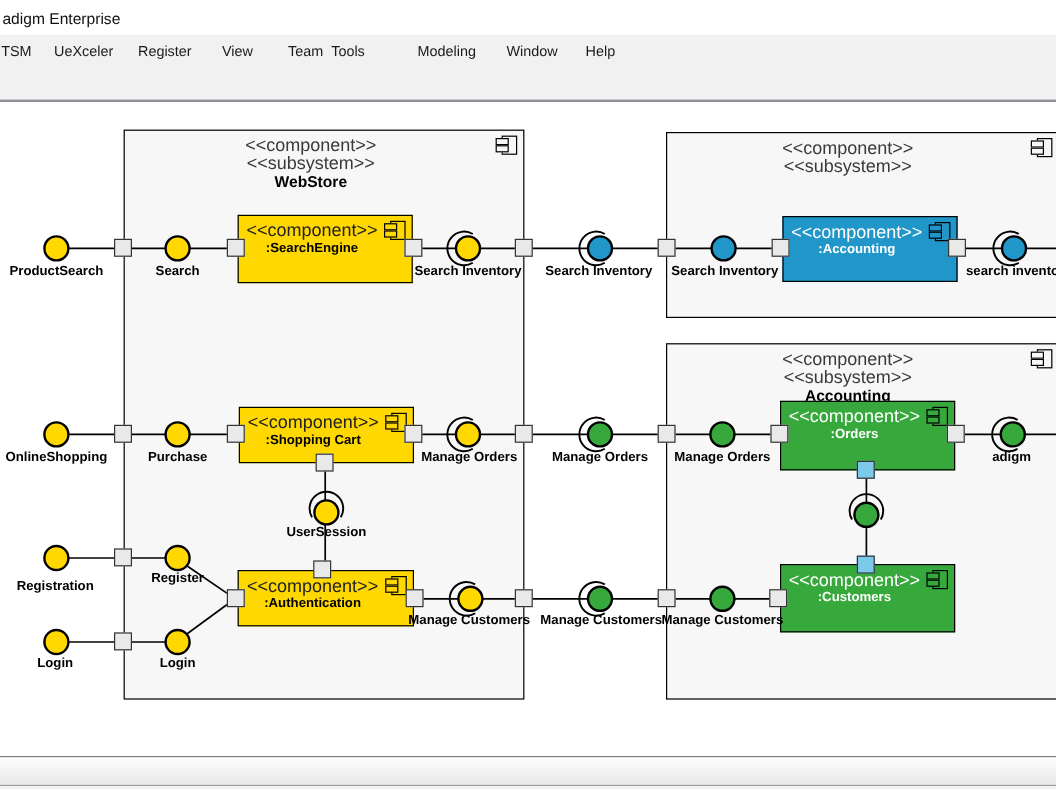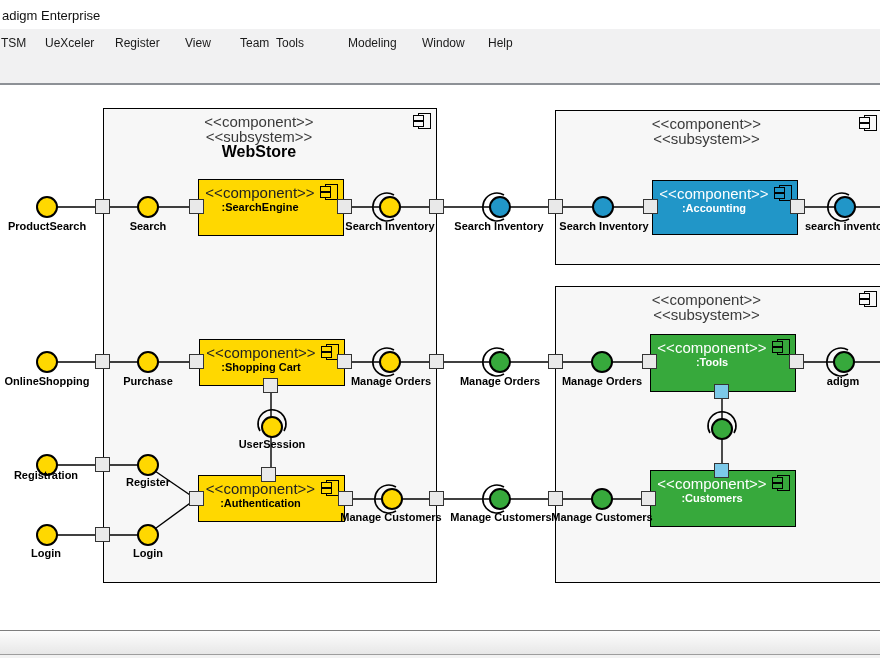--- a/index.html
+++ b/index.html
@@ -18,21 +18,21 @@
   .statusbar { position:absolute; left:0; top:630px; width:880px; height:24px;
                border-top:1px solid #7e7e7e;
                background:linear-gradient(#fdfdfd,#e7e7e7); }
   .statusbar-edge { position:absolute; left:0; top:654px; width:880px; height:4px;
                background:#f2f2f2; border-top:1px solid #9d9d9d; }
 
   
   .subsys { position:absolute; background:#f7f7f7; border:1.5px solid #000; z-index:1; }
   .sub-head { position:absolute; left:0; top:5px; text-align:center; z-index:3; }
   .stereo { font-size:15px; color:#3a3a3a; line-height:15px; }
-  .sub-name { font-size:16px; font-weight:bold; color:#000; line-height:16px; }
+  .sub-name { font-size:13px; font-weight:bold; color:#000; line-height:16px; }
 
   svg.wires { position:absolute; left:0; top:0; z-index:2; pointer-events:none; }
   svg.arcs  { position:absolute; left:0; top:0; z-index:4; pointer-events:none; }
 
   .comp { position:absolute; border:1.5px solid #000; z-index:3; }
   .comp-head { position:absolute; left:0; right:22px; top:5px; text-align:center; }
   .comp-name { font-size:11px; font-weight:bold; line-height:15px; }
   .comp.yellow { background:#ffd800; }
   .comp.blue   { background:#2196c8; }
   .comp.green  { background:#37a93c; }
@@ -97,20 +97,21 @@
     <div class="stereo">&lt;&lt;component&gt;&gt;</div>
     <div class="stereo">&lt;&lt;subsystem&gt;&gt;</div>
   </div>
   <span class="comp-icon i-gray" style="right:8px;top:4px"></span>
 </div>
 
 <div class="subsys" style="left:555px;top:286px;width:331px;height:297px">
   <div class="sub-head" style="right:28px">
     <div class="stereo">&lt;&lt;component&gt;&gt;</div>
     <div class="stereo">&lt;&lt;subsystem&gt;&gt;</div>
+    <div class="sub-name">Accounting</div>
   </div>
   <span class="comp-icon i-gray" style="right:8px;top:4px"></span>
 </div>
 
 <svg class="wires" width="880" height="658">
   <g stroke="#000" stroke-width="1.4" fill="none">
     <path d="M47,207 H880"></path>
     <path d="M47,362 H880"></path>
     <path d="M346,499 H650"></path>
     <path d="M47,465 H148"></path>
@@ -150,21 +151,21 @@
   <div class="comp-head">
     <div class="stereo">&lt;&lt;component&gt;&gt;</div>
     <div class="comp-name">:Accounting</div>
   </div>
   <span class="comp-icon i-blue" style="right:5px;top:4px"></span>
 </div>
 
 <div class="comp green" style="left:650px;top:334px;width:146px;height:58px">
   <div class="comp-head">
     <div class="stereo">&lt;&lt;component&gt;&gt;</div>
-    <div class="comp-name">:Tools</div>
+    <div class="comp-name">:Orders</div>
   </div>
   <span class="comp-icon i-green" style="right:5px;top:4px"></span>
 </div>
 
 <div class="comp green" style="left:650px;top:470px;width:146px;height:57px">
   <div class="comp-head">
     <div class="stereo">&lt;&lt;component&gt;&gt;</div>
     <div class="comp-name">:Customers</div>
   </div>
   <span class="comp-icon i-green" style="right:5px;top:4px"></span>
@@ -239,21 +240,21 @@
 <span class="ilabel" style="left:499px;top:220px">Search Inventory</span>
 <span class="ilabel" style="left:604px;top:220px">Search Inventory</span>
 <span class="ilabel" style="left:849px;top:220px">search inventory</span>
 <span class="ilabel" style="left:47px;top:375px">OnlineShopping</span>
 <span class="ilabel" style="left:148px;top:375px">Purchase</span>
 <span class="ilabel" style="left:391px;top:375px">Manage Orders</span>
 <span class="ilabel" style="left:500px;top:375px">Manage Orders</span>
 <span class="ilabel" style="left:602px;top:375px">Manage Orders</span>
 <span class="ilabel" style="left:843px;top:375px">adigm</span>
 <span class="ilabel" style="left:272px;top:438px">UserSession</span>
-<span class="ilabel" style="left:46px;top:469px">Registration</span>
+<span class="ilabel" style="left:46px;top:483px">Registration</span>
 <span class="ilabel" style="left:148px;top:476px">Register</span>
 <span class="ilabel" style="left:46px;top:547px">Login</span>
 <span class="ilabel" style="left:148px;top:547px">Login</span>
 <span class="ilabel" style="left:391px;top:511px">Manage Customers</span>
 <span class="ilabel" style="left:501px;top:511px">Manage Customers</span>
 <span class="ilabel" style="left:602px;top:511px">Manage Customers</span>
 
 <div class="statusbar"></div>
 <div class="statusbar-edge"></div>
 

